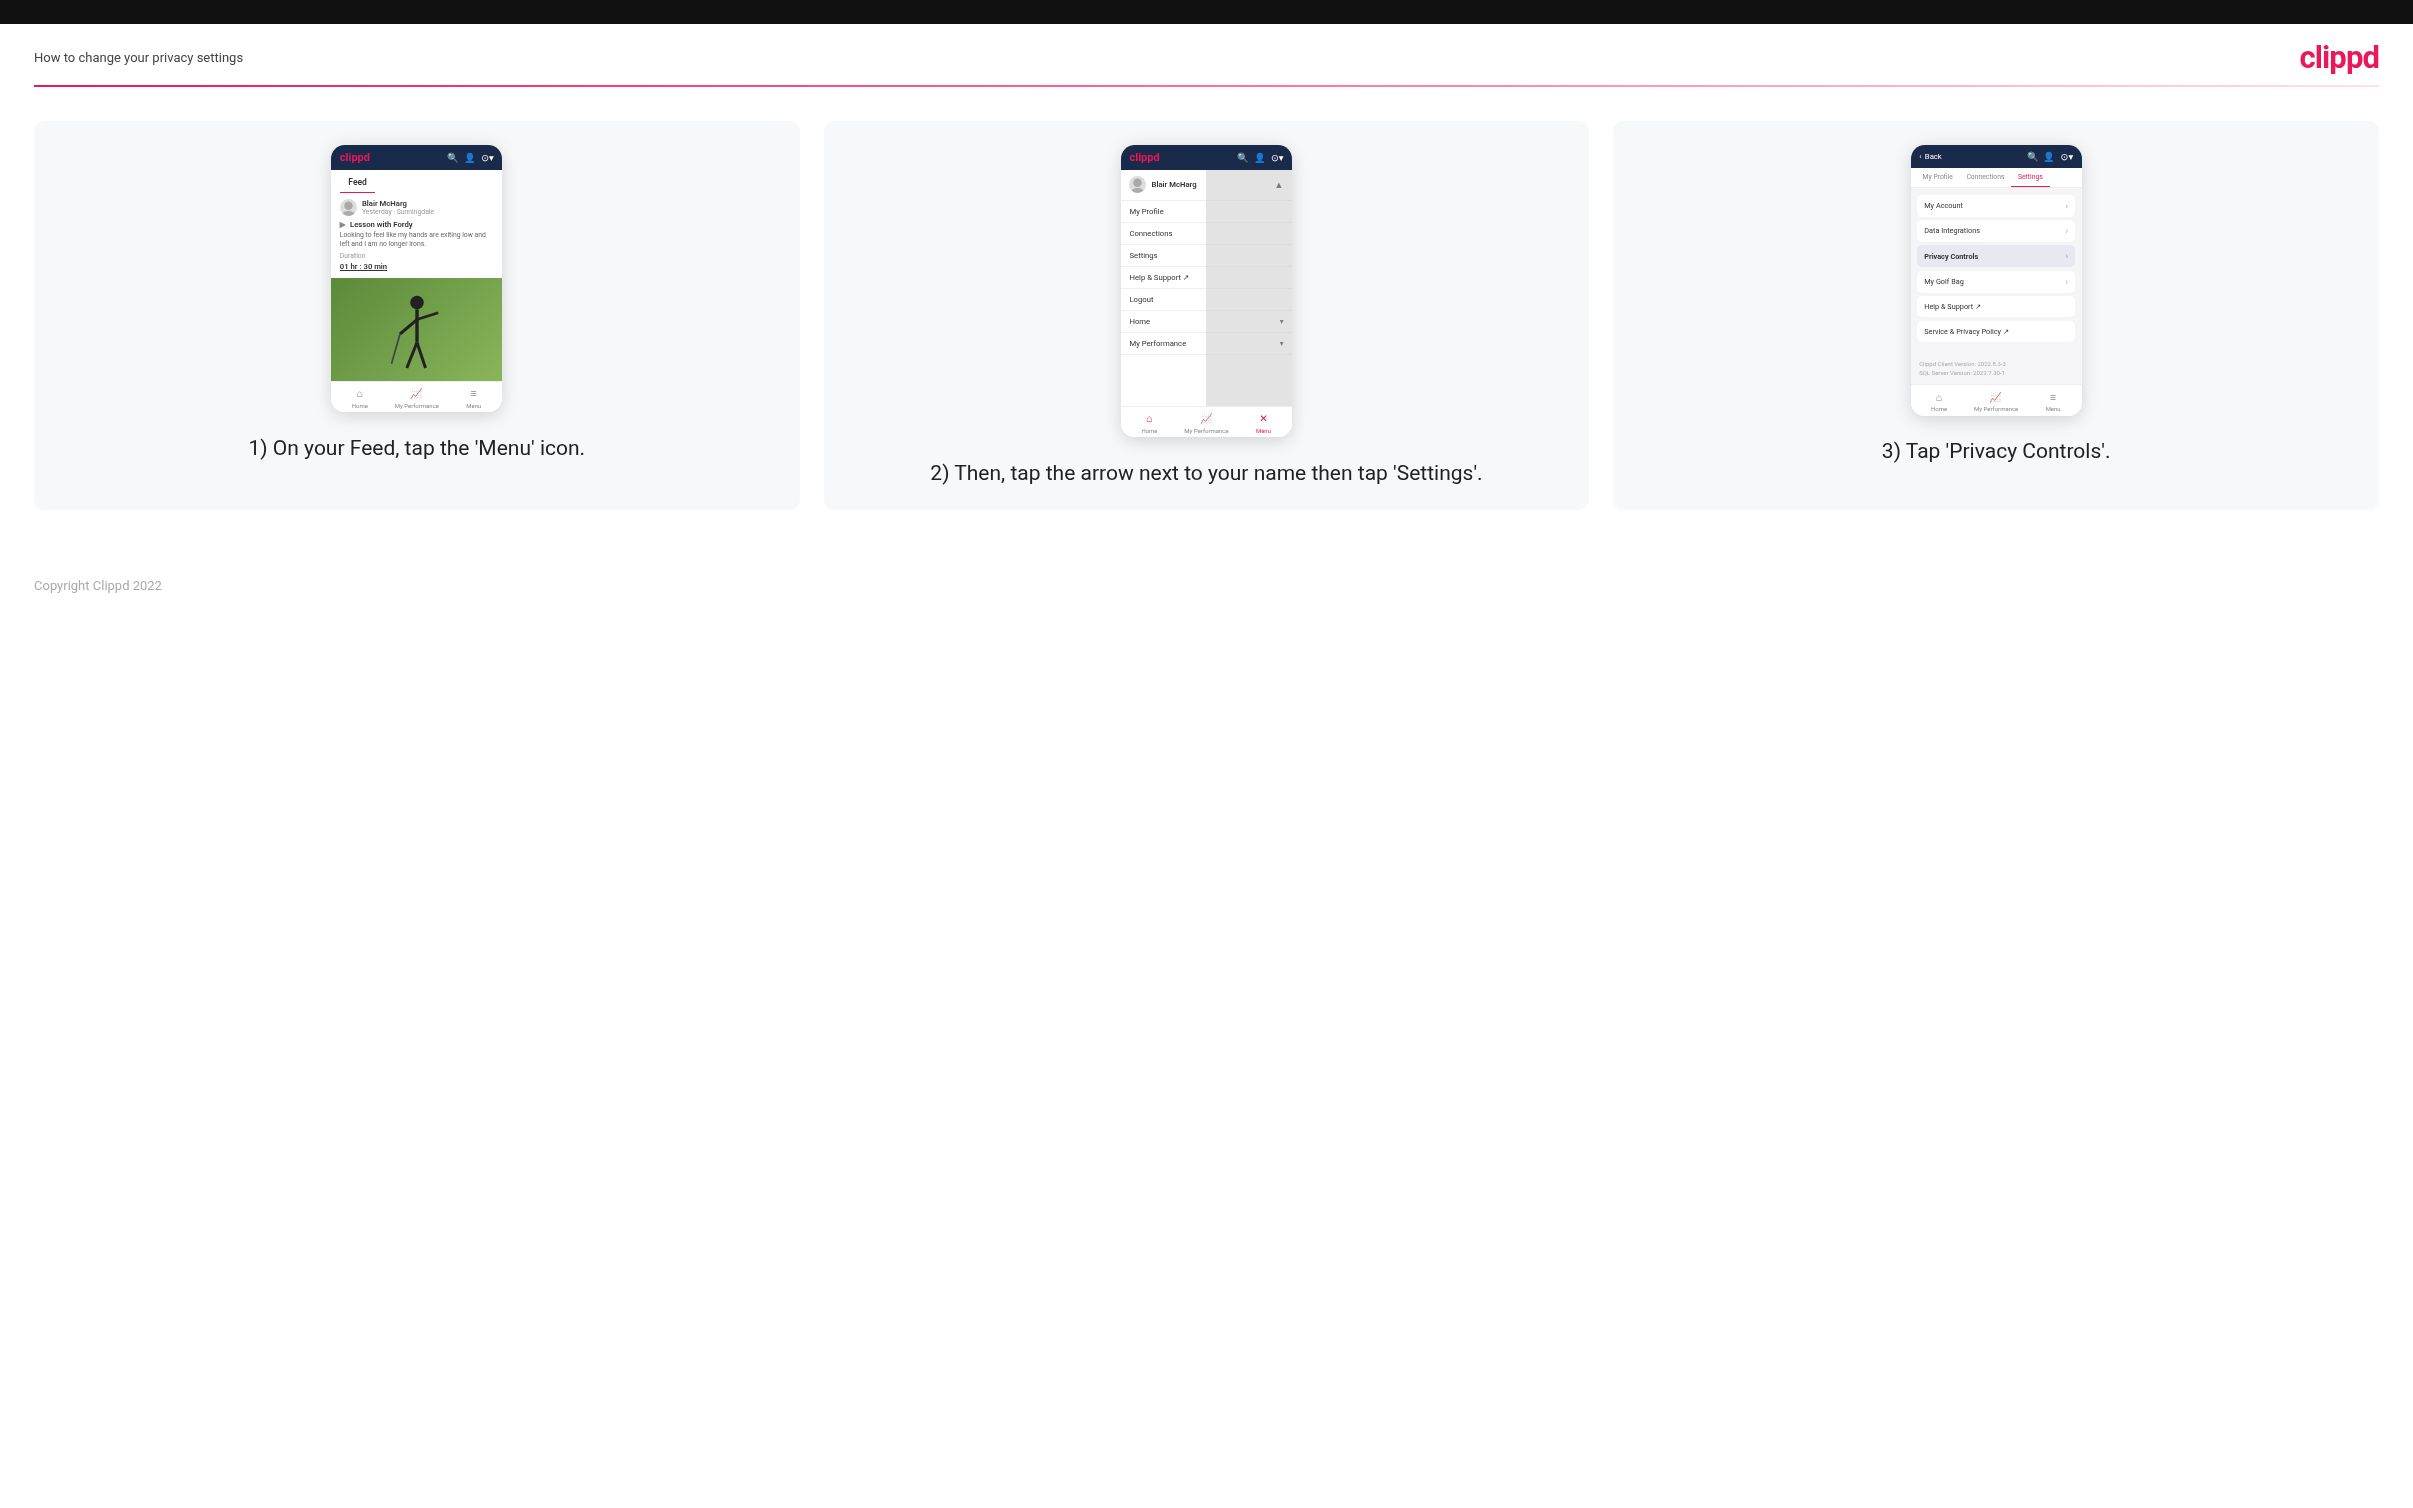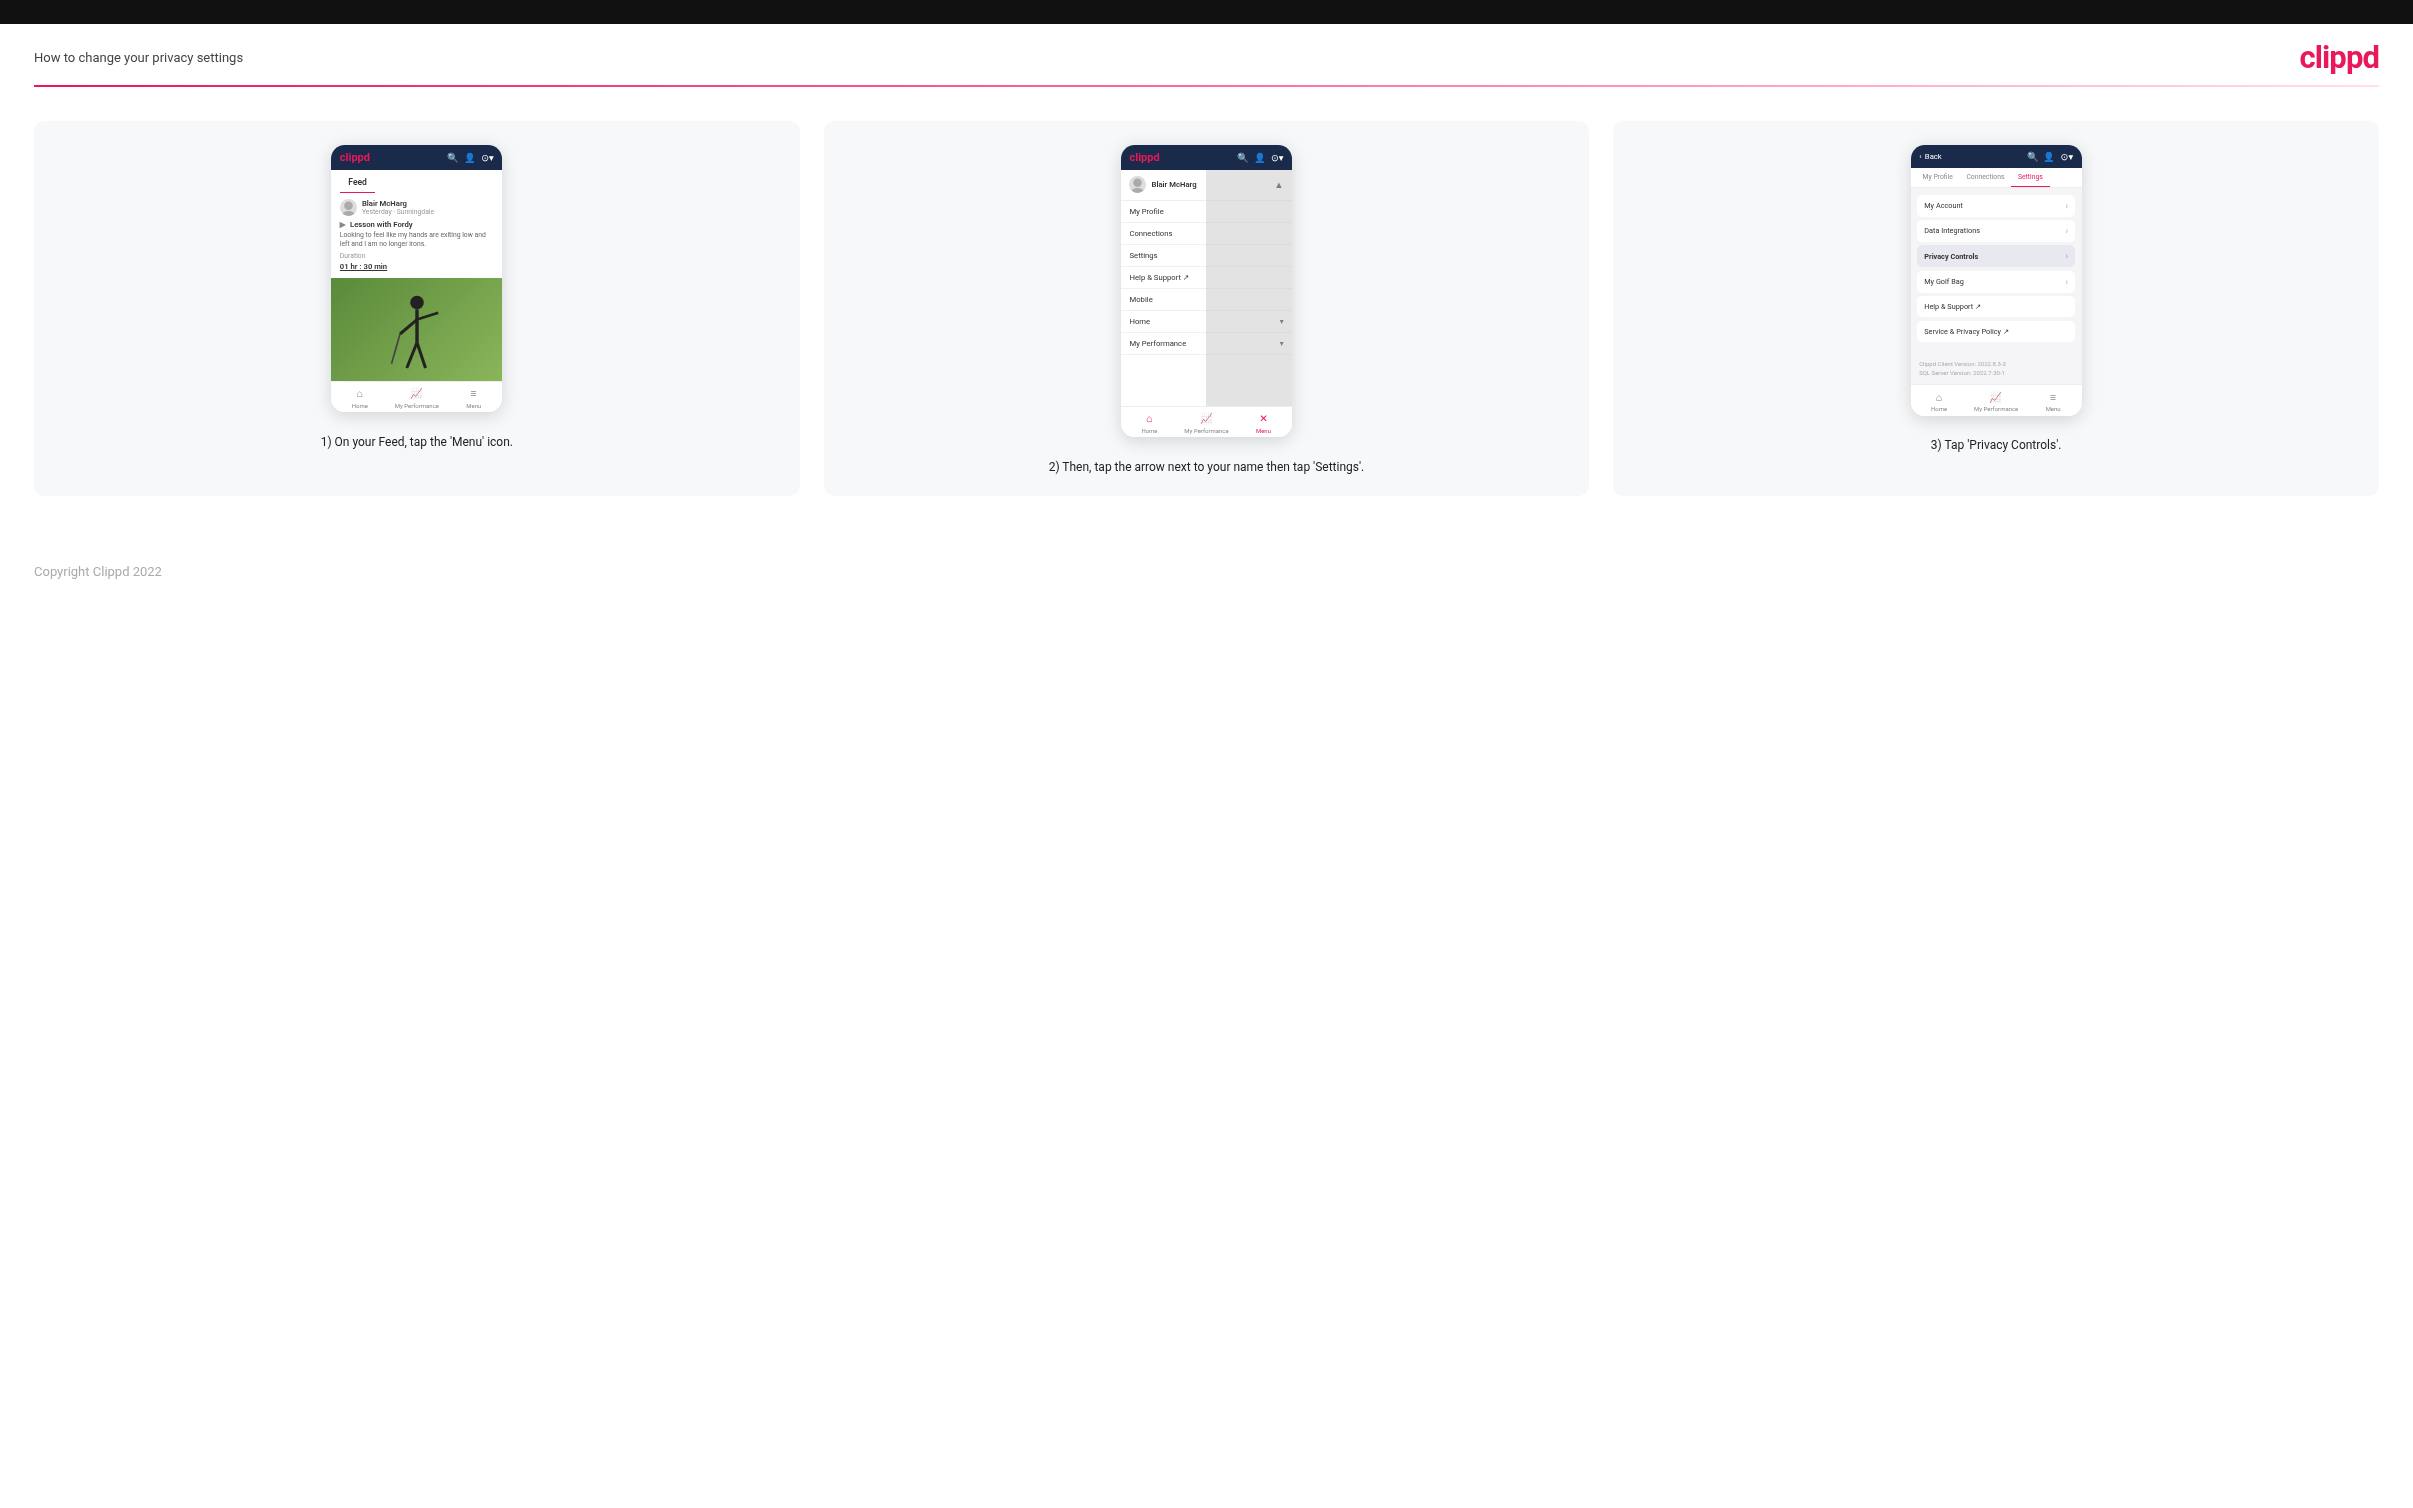--- a/index.html
+++ b/index.html
@@ -68,21 +68,21 @@
     .step-card {
       background: #f7f8fa;
       border-radius: 10.3px;
       padding: 24px 24px 20.5px;
       display: flex;
       flex-direction: column;
       align-items: center;
     }
 
     .step-caption {
-      font-size: 12px;
+      font-size: 21px;
       color: #222;
       text-align: center;
       margin-top: 20.5px;
       line-height: 1.5;
     }
 
     
     .phone-mockup {
       width: 171px;
       border-radius: 13.7px;
@@ -444,21 +444,21 @@
               <span style="font-size:7.7px;font-weight:600;color:#333;">Blair McHarg</span>
             </div>
             <span style="color:#333;font-size:9.4px;">▲</span>
           </div>
 
           <div class="phone2-menu-list">
             <div class="phone2-menu-item">My Profile</div>
             <div class="phone2-menu-item">Connections</div>
             <div class="phone2-menu-item">Settings</div>
             <div class="phone2-menu-item">Help &amp; Support ↗</div>
-            <div class="phone2-menu-item">Mobile</div>
+            <div class="phone2-menu-item">Logout</div>
             <div class="phone2-menu-section">
               <span>Home</span>
               <span>▾</span>
             </div>
             <div class="phone2-menu-section">
               <span>My Performance</span>
               <span>▾</span>
             </div>
 
             <div style="height:51px;background:#fff;"></div>

